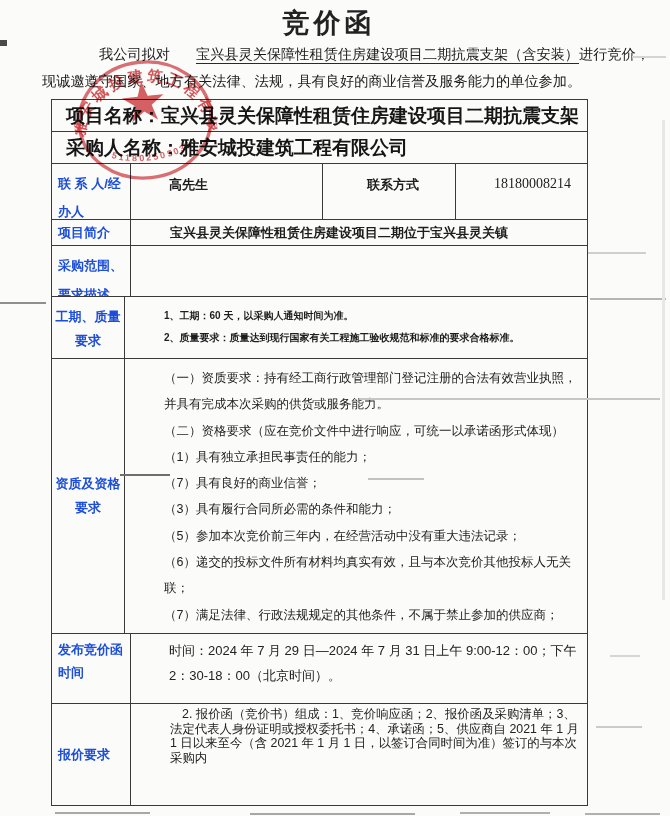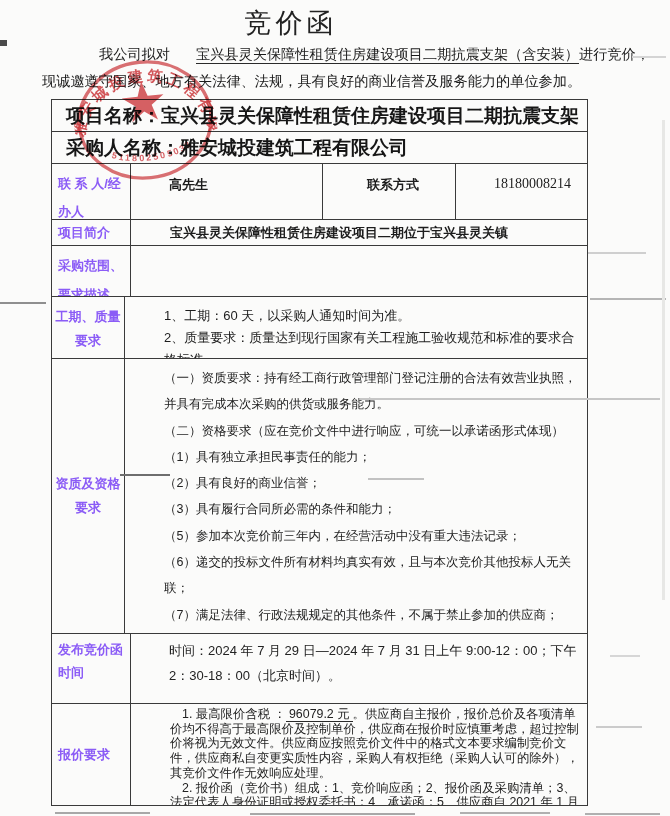--- a/index.html
+++ b/index.html
@@ -7,60 +7,60 @@
     width:670px;height:816px;position:relative;overflow:hidden;
     background:#fbfbfa;
     font-family:"Liberation Sans","DejaVu Sans",sans-serif;
     color:#1d1d1d;
     -webkit-font-smoothing:antialiased;
   }
   .abs{position:absolute;}
   
   .doc-title{
     left:0;top:5px;width:582px;text-align:center;
-    font-size:27px;font-weight:400;letter-spacing:4px;color:#222;
+    font-size:27px;font-weight:700;letter-spacing:4px;color:#222;padding-left:38px;
   }
   
   .intro{
     left:42px;top:41px;width:614px;
     font-size:14.2px;line-height:27px;text-indent:57px;color:#1b1b1b;
     font-weight:500;
   }
   .u{border-bottom:1.4px solid #2a2a2a;padding-bottom:1px;margin-left:26px;}
   
   .bid-table{
     left:51px;top:99px;width:535px;
     border:1px solid #3a3a3a;background:transparent;
     font-size:13px;
   }
   .trow{display:flex;border-top:1px solid #3a3a3a;overflow:hidden;}
   .trow:first-child{border-top:none;}
   .lcell{
     width:72px;flex:0 0 72px;border-right:1px solid #3a3a3a;
-    font-weight:700;color:#8b5cf6;padding-left:6px;box-sizing:content-box;
+    font-weight:700;color:#1d4ed8;padding-left:6px;box-sizing:content-box;
   }
   .lcell.center{padding-left:0;text-align:center;}
   .ccell{flex:1 1 auto;overflow:hidden;margin-left:28px;}
   .fullcell{flex:1 1 auto;font-weight:700;color:#161616;}
   .vline{border-right:1px solid #3a3a3a;}
   
   .r1,.r2{height:31px;line-height:31px;padding-left:7px;font-size:19px;}
   .r3{height:55px;}
   .r3 .lab{line-height:28px;padding-top:6px;font-size:13px;}
   .r3 .val{padding:12px 0 0 10px;font-weight:700;}
   .r3 .num{font-weight:400;font-family:"Liberation Serif","DejaVu Serif",serif;font-size:14px;}
   .r4{height:25px;}
   .r4 .lab{line-height:25px;}
   .r4 .val{line-height:25px;padding-left:11px;font-weight:700;}
   .r5{height:50px;gap:37px;}
   .r5 .lab{padding-top:5px;line-height:29px;}
   .r5 .val{padding:6px 0 0 11px;font-weight:700;}
   .r6{height:61px;}
   .r6 .lab{padding-top:8px;line-height:24px;}
-  .r6 .val{padding:8px 4px 0 11px;line-height:22px;font-weight:400;font-size:13px;}
+  .r6 .val{padding:8px 4px 0 11px;line-height:22px;font-weight:700;font-size:10px;}
   .r7{height:274px;}
   .r7 .lab{display:flex;flex-direction:column;justify-content:center;line-height:24px;}
   .r7 .val{padding:6px 5px 0 11px;font-size:12.5px;line-height:26.3px;font-weight:400;color:#222;}
   .r7 .val p{margin:0;}
   .r8{height:69px;}
   .r8 .lab{padding-top:4px;line-height:23px;}
   .r8 .val{padding:4px 4px 0 10px;line-height:25px;font-size:13px;color:#222;}
   .r9{height:101px;}
   .r9 .lab{display:flex;align-items:center;}
   .r9 .val{padding:3px 5px 0 11px;font-size:12.4px;line-height:14.7px;color:#222;}
@@ -123,40 +123,39 @@
 
   <div class="trow r7">
     <div class="lcell lab center">
       <div>资质及资格</div>
       <div>要求</div>
     </div>
     <div class="ccell val">
       <p>（一）资质要求：持有经工商行政管理部门登记注册的合法有效营业执照，并具有完成本次采购的供货或服务能力。</p>
       <p>（二）资格要求（应在竞价文件中进行响应，可统一以承诺函形式体现）</p>
       <p>（1）具有独立承担民事责任的能力；</p>
-      <p>（2）具有良好的商业信誉；</p>
+      <p>（7）具有良好的商业信誉；</p>
       <p>（3）具有履行合同所必需的条件和能力；</p>
       <p>（5）参加本次竞价前三年内，在经营活动中没有重大违法记录；</p>
       <p>（6）递交的投标文件所有材料均真实有效，且与本次竞价其他投标人无关联；</p>
       <p>（7）满足法律、行政法规规定的其他条件，不属于禁止参加的供应商；</p>
     </div>
   </div>
 
   <div class="trow r8">
     <div class="lcell lab">
       <div>发布竞价函</div>
       <div>时间</div>
     </div>
     <div class="ccell val">时间：2024 年 7 月 29 日—2024 年 7 月 31 日上午 9:00-12：00；下午 2：30-18：00（北京时间）。</div>
   </div>
 
   <div class="trow r9">
     <div class="lcell lab">报价要求</div>
     <div class="ccell val">
-      <p><span>1. 最高限价含税 ：</span><span class="price-u">96079.2 元</span><span>。供应商自主报价，报价总价及各项清单价均不得高于最高限价及控制单价，供应商在报价时应慎重考虑，超过控制价将视为无效文件。供应商应按照竞价文件中的格式文本要求编制竞价文件，供应商私自变更实质性内容，采购人有权拒绝（采购人认可的除外），其竞价文件作无效响应处理。</span></p>
       <p>2. 报价函（竞价书）组成：1、竞价响应函；2、报价函及采购清单；3、法定代表人身份证明或授权委托书；4、承诺函；5、供应商自 2021 年 1 月 1 日以来至今（含 2021 年 1 月 1 日，以签订合同时间为准）签订的与本次采购内</p>
     </div>
   </div>
 
 </div>
 
 <svg class="abs seal" viewBox="0 0 142 130">
   <g fill="none" stroke="none">
     <ellipse cx="71" cy="66" rx="66" ry="58" stroke="#cf3a3e" stroke-width="3.4" stroke-opacity="0.72"></ellipse>
     <polygon points="71,27 76,42.1 91.9,42.2 79.1,51.6 83.9,66.8 71,57.5 58.1,66.8 62.9,51.6 50.1,42.2 66,42.1" fill="#cf3a3e" fill-opacity="0.8"></polygon>

